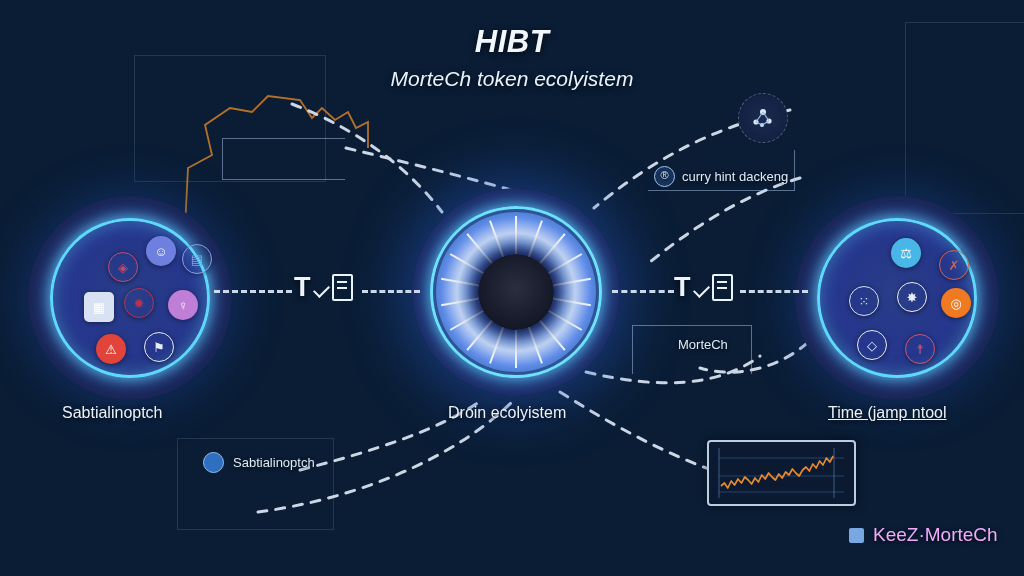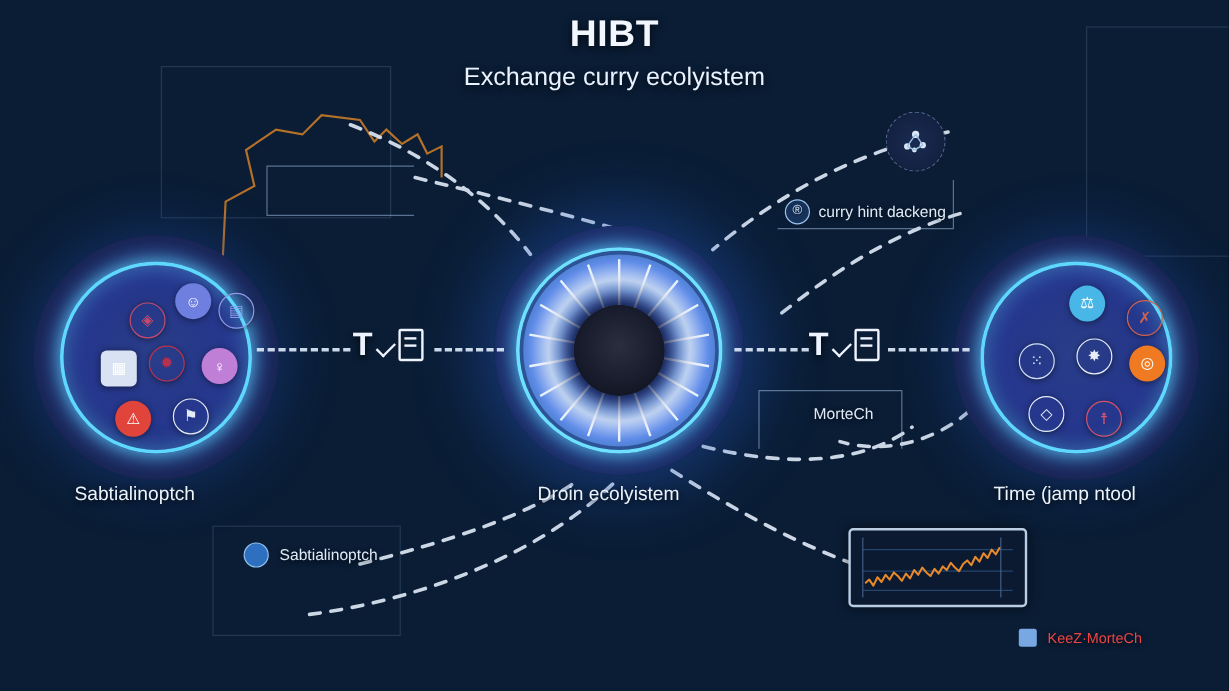--- a/index.html
+++ b/index.html
@@ -10,21 +10,21 @@
          background:
            radial-gradient(ellipse 430px 330px at 512px 288px, #123a6e 0%, #0d2b53 38%, #0a1e3c 62%, rgba(8,22,42,0) 100%),
            radial-gradient(ellipse 700px 520px at 512px 300px, #0d2546 0%, rgba(10,27,50,0) 70%),
            linear-gradient(170deg,#0a1c33 0%,#0b2murky 0%,#0a1e38 45%,#071627 100%);
          background-color:#0a1d35;}
 
   
   .deco-rect{position:absolute;border:1px solid rgba(150,185,225,.17);}
 
   
-  #title-block{position:absolute;left:0;right:0;top:10px;text-align:center;}
+  #title-block{position:absolute;left:0;right:0;top:24px;text-align:center;font-style:italic;}
   #title{font-size:31px;font-weight:bold;color:#f2f7ff;letter-spacing:.5px;
          text-shadow:0 2px 7px rgba(0,0,0,.75);}
   #subtitle{font-size:21px;color:#eaf2ff;margin-top:7px;
             text-shadow:0 2px 7px rgba(0,0,0,.75);}
 
   
   .node{position:absolute;border-radius:50%;}
   .node .halo{position:absolute;inset:0;border-radius:50%;
      background:radial-gradient(circle at 50% 50%, #2a3f8a 0%, #24357a 52%, #16224e 74%, rgba(12,24,52,0) 100%);
      box-shadow:0 0 42px 8px rgba(30,70,160,.38);}
@@ -107,21 +107,21 @@
 
   
   #node-badge{position:absolute;left:738px;top:93px;width:48px;height:48px;
      border-radius:50%;background:radial-gradient(circle,#1a2b52,#101d3a);
      border:1px dashed rgba(150,185,225,.45);
      display:flex;align-items:center;justify-content:center;}
 
   
   #brand{position:absolute;left:849px;top:524px;display:flex;align-items:center;gap:9px;}
   #brand-mark{width:15px;height:15px;background:#77a8e2;border-radius:2px;}
-  #brand-text{color:#ef4444;font-size:12px;text-shadow:0 1px 5px rgba(0,0,0,.8);}
+  #brand-text{color:#f0abfc;font-size:19px;text-shadow:0 1px 5px rgba(0,0,0,.8);}
 </style>
 </head>
 <body>
 
 <div id="stage">
 
   <div class="deco-rect" style="left:134px;top:55px;width:190px;height:125px;"></div>
   <div class="deco-rect" style="left:905px;top:22px;width:140px;height:190px;"></div>
   <div class="deco-rect" style="left:177px;top:438px;width:155px;height:90px;"></div>
 
@@ -140,21 +140,21 @@
       <path d="M300,470 C370,452 440,430 482,400"></path>
       <path d="M258,512 C350,500 450,462 512,402"></path>
       <path d="M560,392 C620,430 680,462 742,480"></path>
       <path d="M586,372 C660,390 720,386 760,356"></path>
       <path d="M820,330 C790,366 740,380 700,368"></path>
     </g>
   </svg>
 
   <div id="title-block">
     <div id="title">HIBT</div>
-    <div id="subtitle">Exchange curry ecolyistem</div>
+    <div id="subtitle">MorteCh token ecolyistem</div>
   </div>
 
   <div id="node-left" class="node">
     <div class="halo"></div>
     <div class="crust"></div>
     <div class="inner"></div>
     <div class="ring"></div>
     <div class="icon-grid" id="grid-left">
         <div class="app-icon out" style="left: 46px; top: 22px; width: 28px; height: 28px; border-color: rgb(194, 75, 107); color: rgb(194, 75, 107);">◈</div>
         <div class="app-icon" style="left: 84px; top: 6px; width: 30px; height: 30px; background: rgb(111, 127, 224); color: rgb(255, 255, 255);">☺</div>
@@ -205,21 +205,21 @@
     <div class="icon-grid" id="grid-right">
         <div class="app-icon" style="left: 62px; top: 8px; width: 30px; height: 30px; background: rgb(73, 182, 232); color: rgb(255, 255, 255);">⚖</div>
         <div class="app-icon out" style="left: 110px; top: 20px; width: 28px; height: 28px; border-color: rgb(208, 97, 78); color: rgb(208, 97, 78);">✗</div>
         <div class="app-icon out" style="left: 20px; top: 56px; width: 28px; height: 28px; border-color: rgb(207, 224, 239); color: rgb(207, 224, 239);">⁙</div>
         <div class="app-icon out" style="left: 68px; top: 52px; width: 28px; height: 28px; border-color: rgb(232, 238, 247); color: rgb(232, 238, 247);">✸</div>
         <div class="app-icon" style="left: 112px; top: 58px; width: 30px; height: 30px; background: rgb(239, 122, 33); color: rgb(255, 255, 255);">◎</div>
         <div class="app-icon out" style="left: 28px; top: 100px; width: 28px; height: 28px; border-color: rgb(228, 236, 248); color: rgb(228, 236, 248);">◇</div>
         <div class="app-icon out" style="left: 76px; top: 104px; width: 28px; height: 28px; border-color: rgb(210, 83, 107); color: rgb(210, 83, 107);">☨</div>
       </div>
   </div>
-  <div class="node-caption" style="left:828px;top:404px;">Time (jamp ntool</div>
+  <div class="node-caption" style="left:828px;top:404px;text-decoration:underline;">Time (jamp ntool</div>
 
   <div class="hline" style="left:214px;top:290px;width:78px;"></div>
   <div class="hline" style="left:362px;top:290px;width:58px;"></div>
   <div class="hline" style="left:612px;top:290px;width:62px;"></div>
   <div class="hline" style="left:740px;top:290px;width:68px;"></div>
 
   <div class="flow-label" style="left:294px;top:272px;">
     <span>T</span>
     <span style="position:relative;width:15px;height:23px;">
       <span class="check-glyph" style="left:0;top:9px;"></span>

